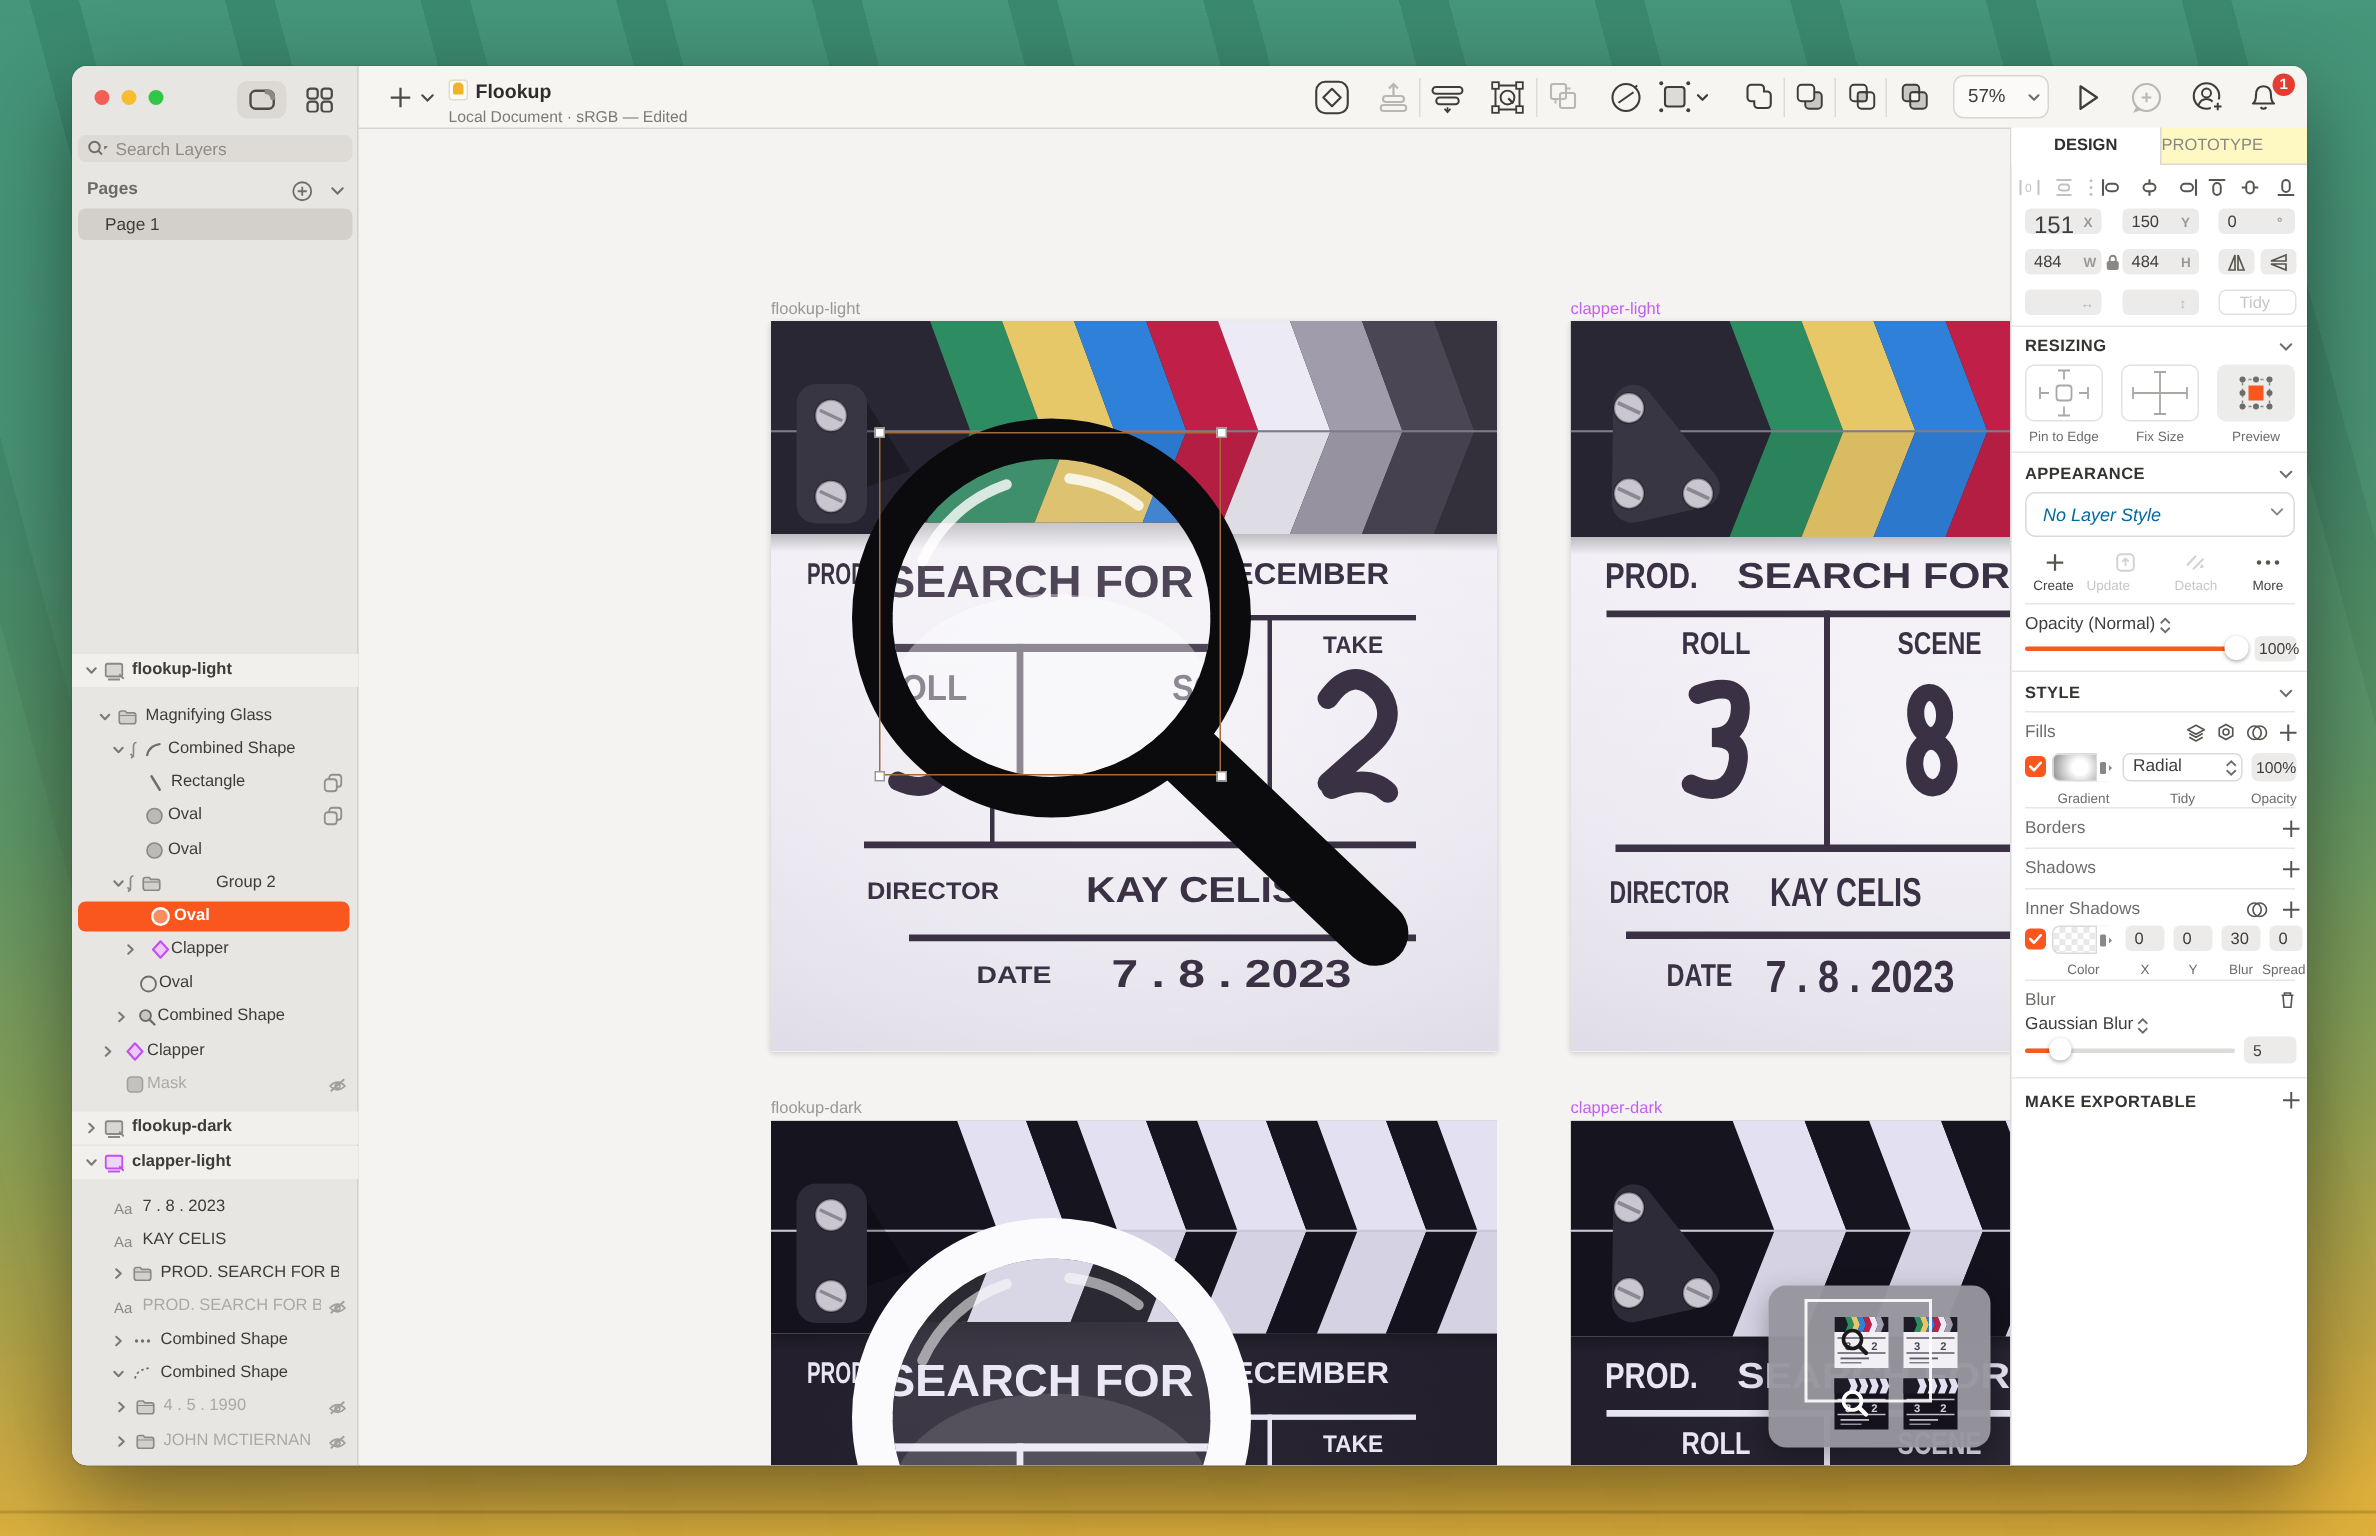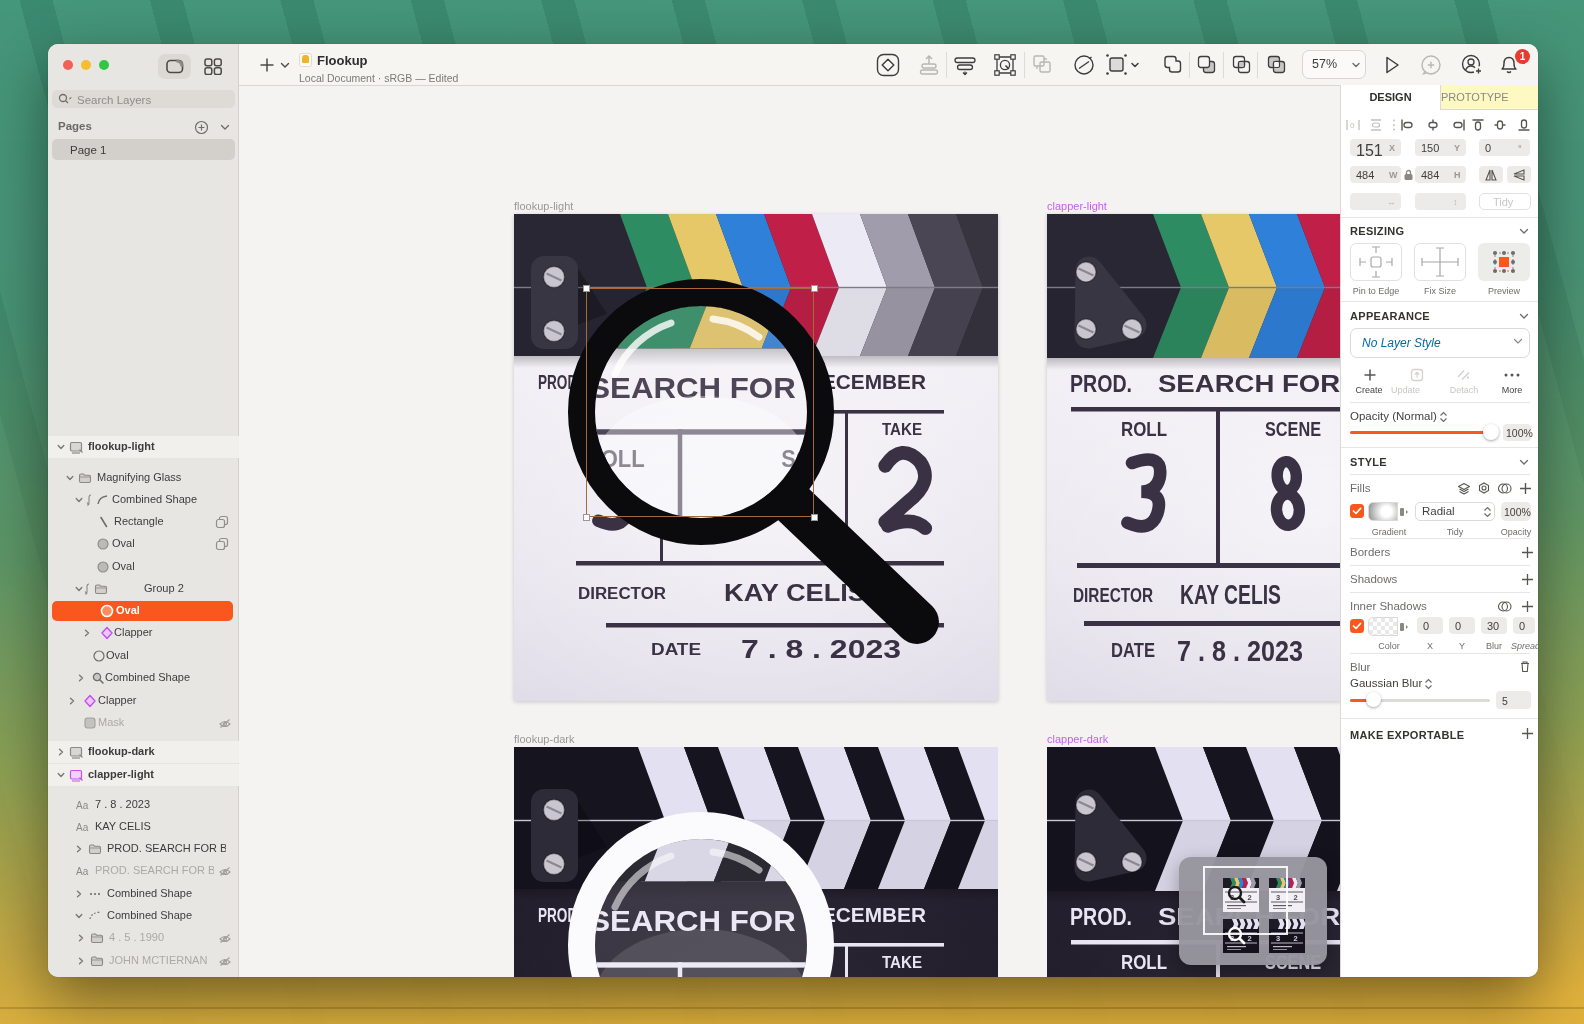--- a/index.html
+++ b/index.html
@@ -1015,21 +1015,21 @@
 <div class="ab field" style="left:108px;top:532px;width:26px;"></div>
       <div class="ab" style="left:114px;top:535px;font-size:11px;color:#403f3d;">0</div>
 <div class="ab field" style="left:140px;top:532px;width:26px;"></div>
       <div class="ab" style="left:146px;top:535px;font-size:11px;color:#403f3d;">30</div>
 <div class="ab field" style="left:172px;top:532px;width:22px;"></div>
       <div class="ab" style="left:178px;top:535px;font-size:11px;color:#403f3d;">0</div>
 <div class="ab lbl9" style="left:22px;top:556px;width:52px;text-align:center;color:#6f6d6a;">Color</div>
 <div class="ab lbl9" style="left:76px;top:556px;width:26px;text-align:center;color:#6f6d6a;">X</div>
 <div class="ab lbl9" style="left:108px;top:556px;width:26px;text-align:center;color:#6f6d6a;">Y</div>
 <div class="ab lbl9" style="left:140px;top:556px;width:26px;text-align:center;color:#6f6d6a;">Blur</div>
-<div class="ab lbl9" style="left:167px;top:556px;width:32px;text-align:right;color:#6f6d6a;font-style:italic;">Spread</div>
+<div class="ab lbl9" style="left:167px;top:556px;width:32px;text-align:left;color:#6f6d6a;">Spread</div>
 <div class="ab" style="left:9px;top:568px;width:180px;height:1px;background:#e8e6e3;"></div>
 <div class="ab" style="left:9px;top:576px;font-size:11.5px;color:#6f6d6a;">Blur</div>
 <svg class="ab" style="left:178px;top:575px" width="12" height="13">
         <path d="M2 3.5 h8 M4 3.5 v-1.5 h4 v1.5 M3 3.5 l0.7 8 h4.6 l0.7-8" fill="none" stroke="#57554f" stroke-width="1.1"></path>
       </svg>
 <div class="ab" style="left:9px;top:592px;font-size:11.5px;color:#403f3d;">Gaussian Blur</div>
 <svg class="ab" style="left:83px;top:593px" width="9" height="12">
         <path d="M1.5 4.5 L4.5 1.5 L7.5 4.5 M1.5 7.5 L4.5 10.5 L7.5 7.5" fill="none" stroke="#6f6d6a" stroke-width="1.2"></path>
       </svg>
 <div class="ab" style="left:9px;top:614px;width:140px;height:3px;border-radius:2px;background:#dddbd8;"></div>

